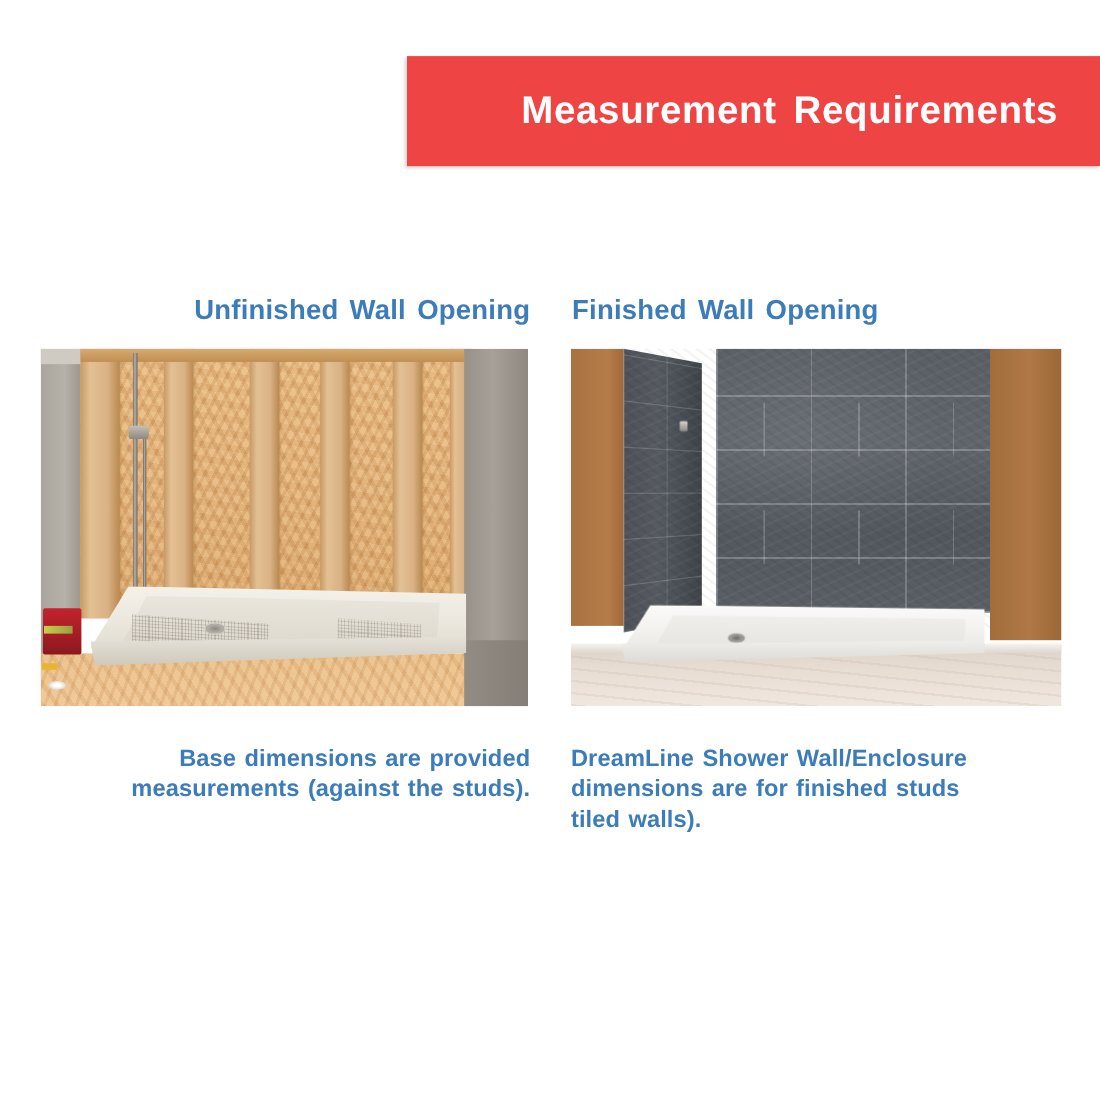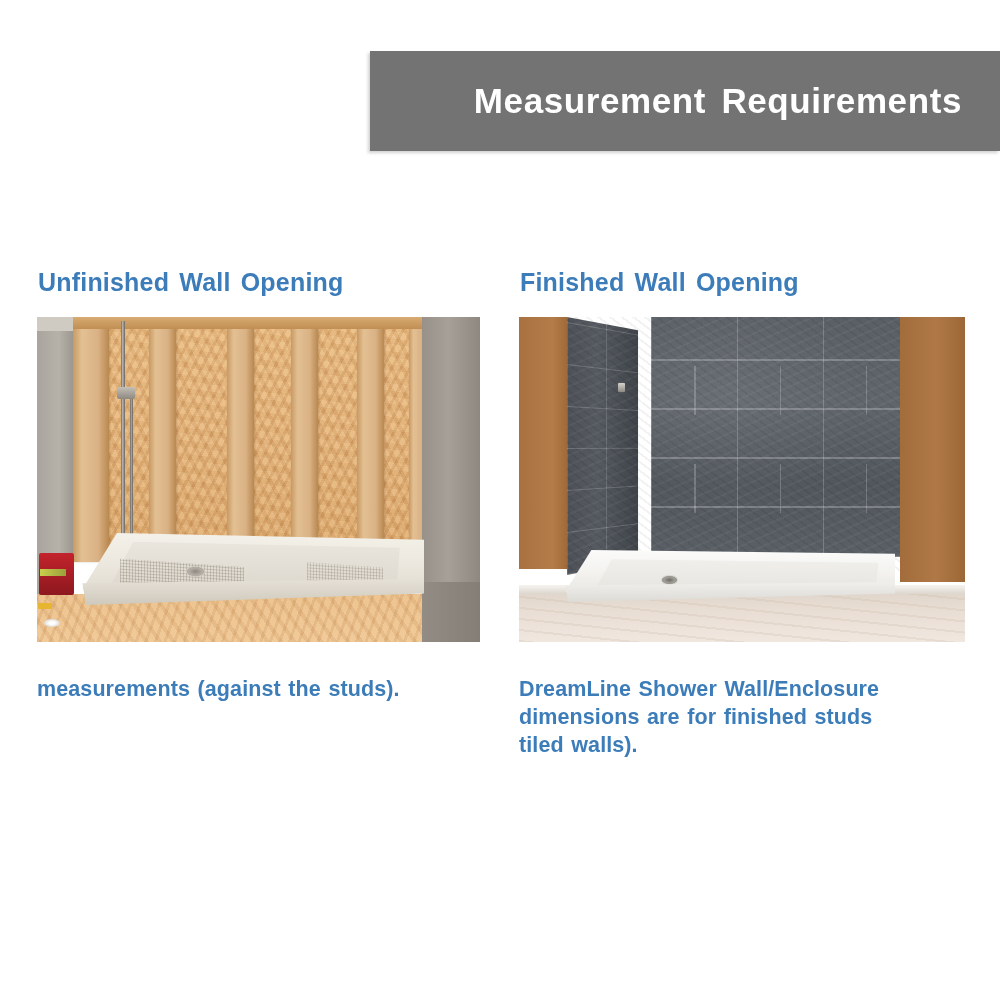--- a/index.html
+++ b/index.html
@@ -15,21 +15,21 @@
     overflow: hidden;
   }
 
   
   #header-banner {
     position: absolute;
     left: 370px;
     top: 51px;
     width: 630px;
     height: 100px;
-    background: #737373;
+    background: #ef4444;
     box-shadow: -2px 2px 3px rgba(0,0,0,0.18);
   }
   #header-title {
     position: absolute;
     left: 0;
     right: 38px;
     top: 50%;
     transform: translateY(-50%);
     text-align: right;
     color: #ffffff;
@@ -38,21 +38,21 @@
     letter-spacing: 0.6px;
     word-spacing: 5px;
     white-space: nowrap;
   }
 
   
   .column {
     position: absolute;
     top: 270px;
   }
-  #column-left  { left: 37px;  width: 445px; }
+  #column-left  { left: 37px;  width: 445px; text-align: right; }
   #column-right { left: 519px; width: 448px; }
 
   .section-title {
     color: #3b7cb9;
     font-size: 25px;
     font-weight: bold;
     letter-spacing: 0.2px;
     word-spacing: 3px;
     white-space: nowrap;
     margin: 0 0 22px 1px;
@@ -398,20 +398,21 @@
       </div>
       <div class="lp-toolbox">
         <div class="lp-toolbox-label"></div>
       </div>
       <div class="lp-tool-yellow"></div>
       <div class="lp-tape"></div>
     </div>
   </div>
 
   <div class="caption">
+    <span class="cap-line">Base dimensions are provided</span>
     <span class="cap-line">measurements (against the studs).</span>
   </div>
 </div>
 
 <div class="column" id="column-right">
 
   <div class="section-title">Finished Wall Opening</div>
 
   <div class="photo" id="photo-right">
     <div class="photo-inner">

